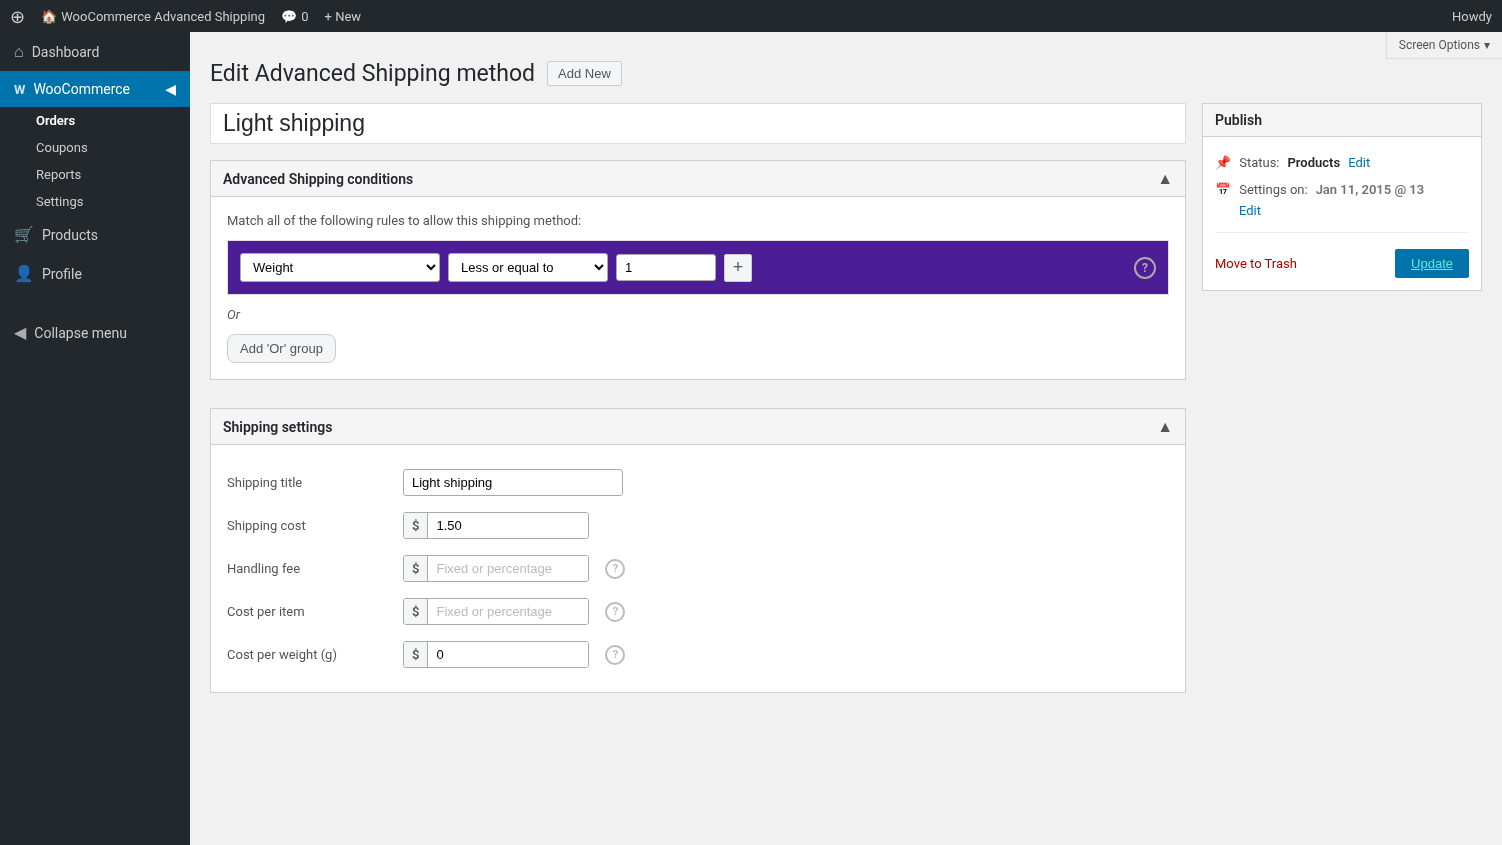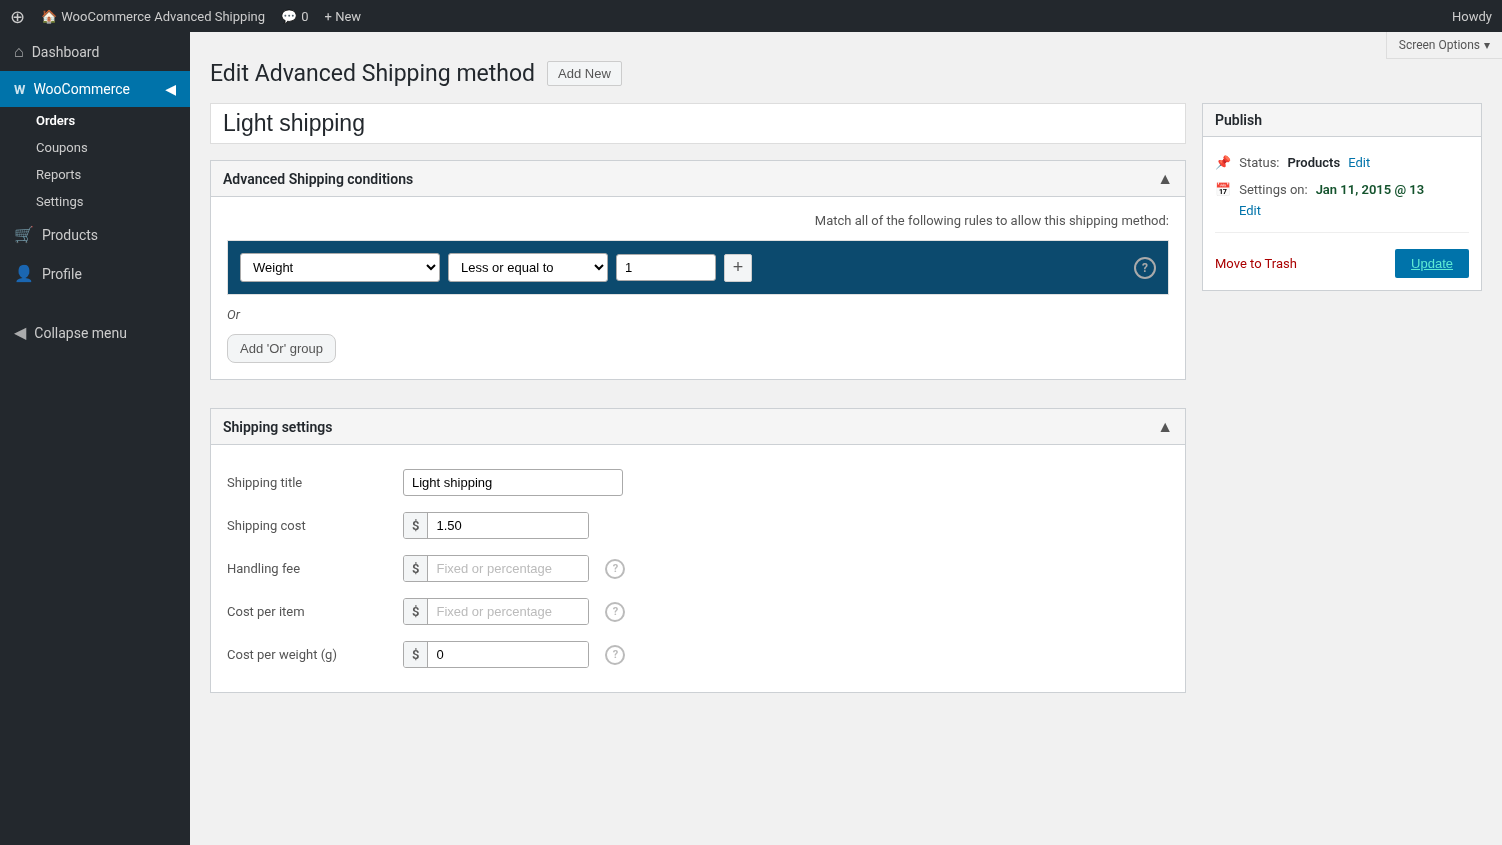--- a/index.html
+++ b/index.html
@@ -101,24 +101,24 @@
       border-bottom: 1px solid #ccd0d4;
       padding: 8px 12px;
       display: flex; align-items: center; justify-content: space-between;
       cursor: pointer;
     }
     .metabox-title { font-size: 14px; font-weight: 600; color: #23282d; }
     .metabox-toggle { color: #555; font-size: 16px; }
     .metabox-content { padding: 16px; }
 
     
-    .conditions-desc { font-size: 13px; color: #555; margin-bottom: 12px; text-align: right; }
+    .conditions-desc { font-size: 13px; color: #555; margin-bottom: 12px; }
 
     .condition-row {
-      background: #0c4a6e;
+      background: #4c1d95;
       border: 1px solid #e0e0e0;
       padding: 12px;
       display: flex; align-items: center; gap: 8px;
       margin-bottom: 8px;
     }
     .condition-select {
       padding: 5px 8px;
       border: 1px solid #aaa;
       background: #fff;
       font-size: 13px;
@@ -210,21 +210,21 @@
       font-size: 14px; font-weight: 600; color: #23282d;
     }
     .publish-content { padding: 12px; }
     .publish-row {
       display: flex; align-items: center; gap: 8px;
       padding: 6px 0;
       font-size: 13px; color: #555;
     }
     .publish-status { font-weight: 600; color: #23282d; }
     .publish-edit-link { color: #0073aa; text-decoration: none; cursor: pointer; }
-    .publish-date { font-weight: 600; color: #14532d; }
+    .publish-date { font-weight: 600; color: #737373; }
     .publish-divider { border: none; border-top: 1px solid #eee; margin: 8px 0; }
     .publish-actions {
       display: flex; justify-content: space-between; align-items: center;
       padding-top: 8px;
     }
     .move-to-trash { color: #a00; font-size: 13px; cursor: pointer; text-decoration: none; }
     .update-btn {
       background: #0073aa;
       color: #5eead4;
       border: none;

